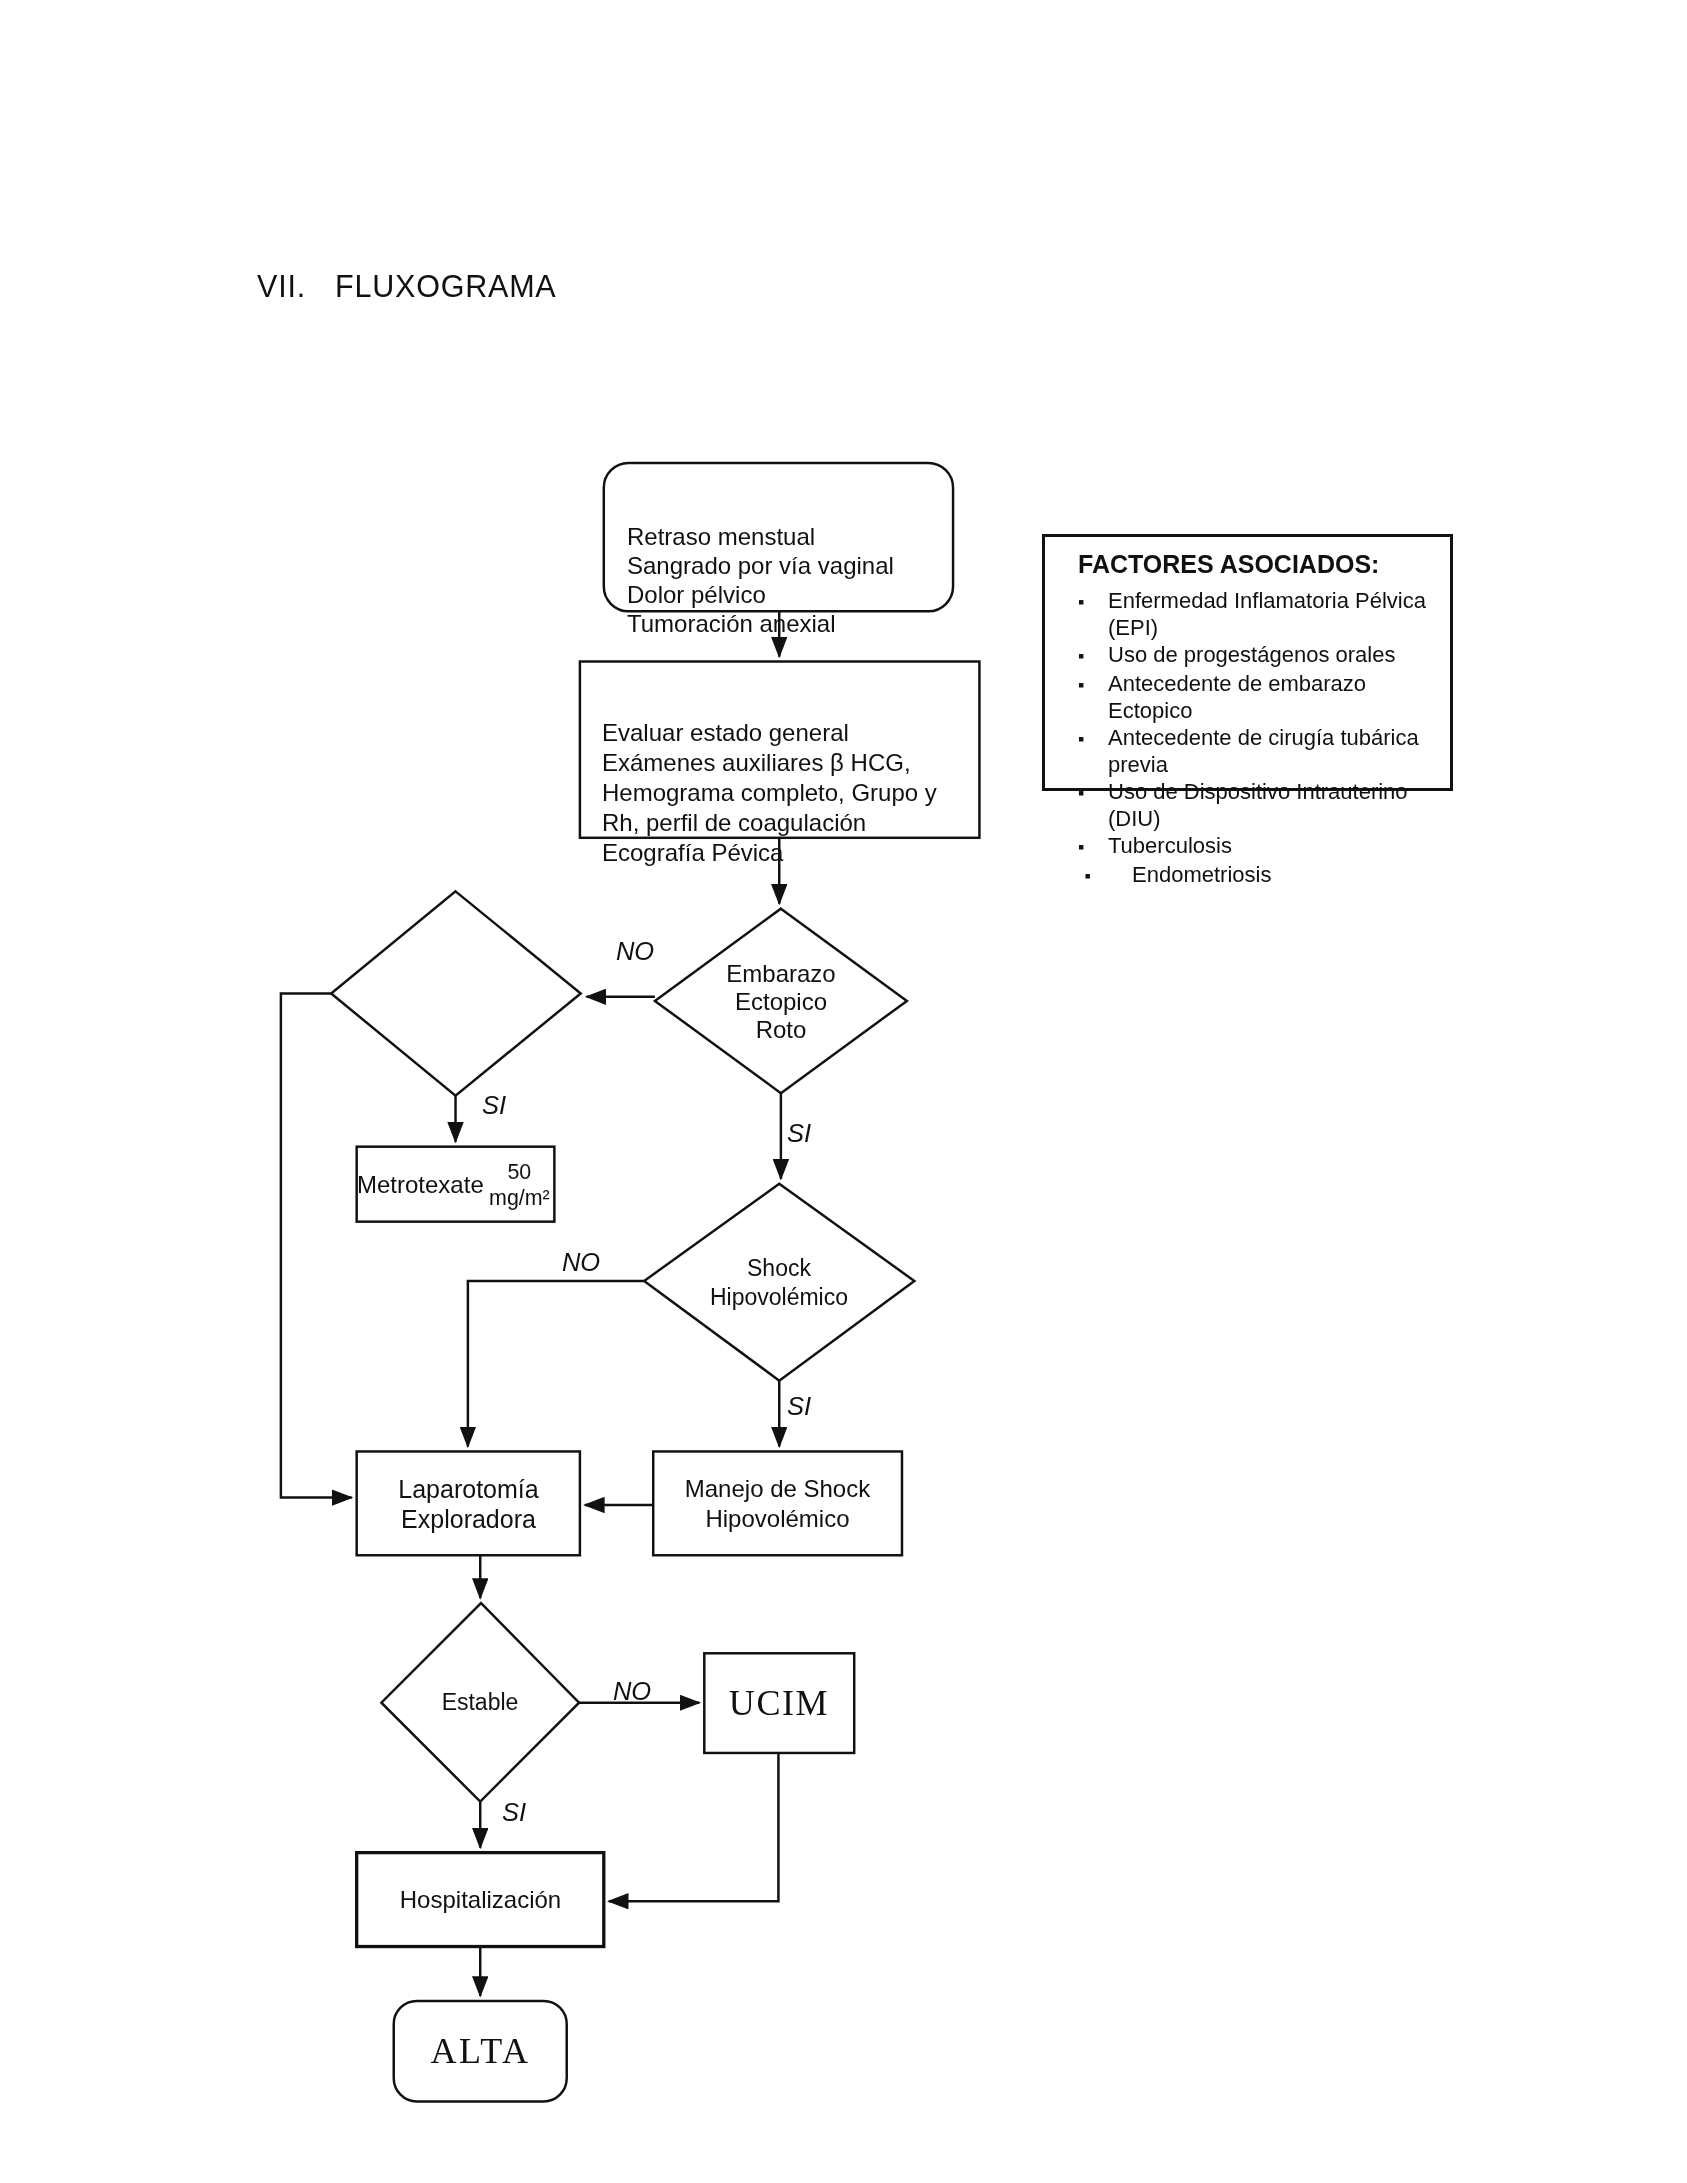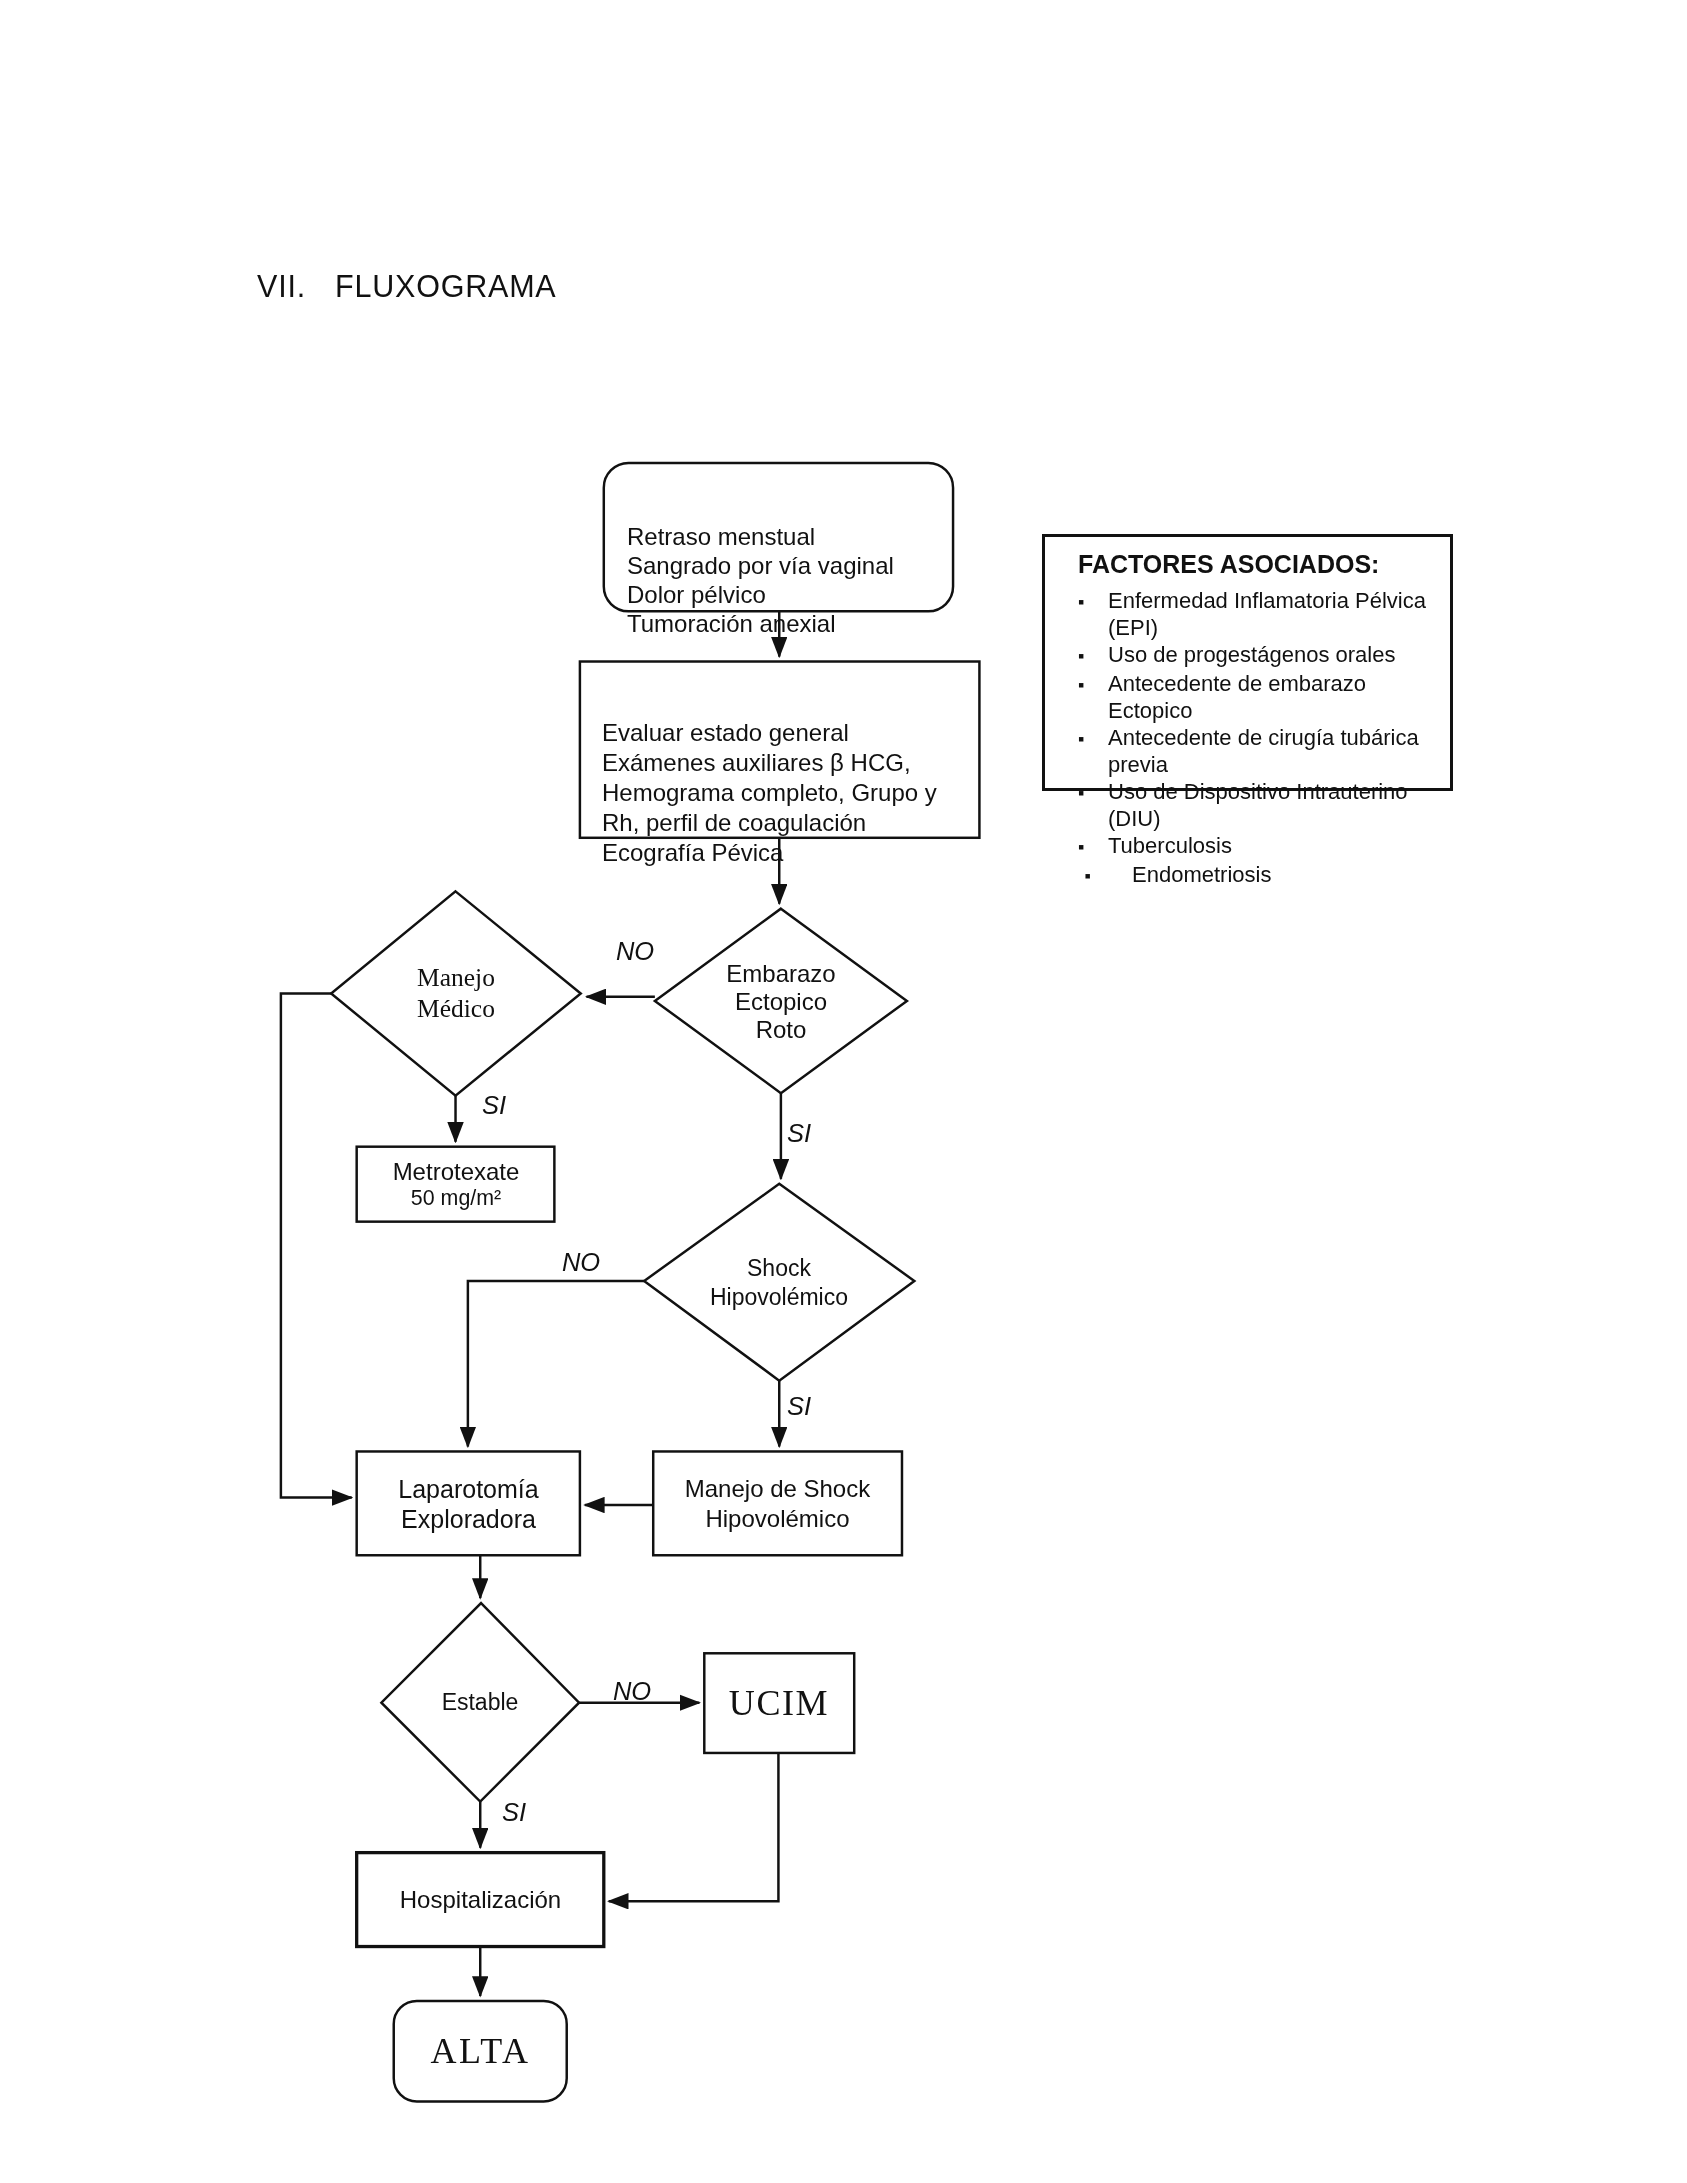--- a/index.html
+++ b/index.html
@@ -26,21 +26,21 @@
   .node-label {
     display: flex; align-items: center; justify-content: center;
     text-align: center; line-height: 1.2;
   }
   .node-label.left { justify-content: flex-start; text-align: left; margin-top: 43px; }
 
   .lbl-start        { left: 604px;  top: 463px;  width: 349px; height: 148px; font-size: 24px; line-height: 29px; padding-left: 23px; box-sizing: border-box; }
   .lbl-evaluar      { left: 580px;  top: 662px;  width: 400px; height: 176px; font-size: 24px; line-height: 30px; padding-left: 22px; box-sizing: border-box; }
   .lbl-embarazo     { left: 655px;  top: 909px; width: 252px; height: 185px; font-size: 24px; line-height: 28px; }
   .lbl-manejo-med   { left: 331px;  top: 891px; width: 250px; height: 204px; font-size: 25.5px; line-height: 31px; font-family: "Liberation Serif", "DejaVu Serif", serif; }
-  .lbl-metrotexate  { left: 357px;  top: 1147px; width: 198px; height: 75px;  font-size: 24px; line-height: 26px; flex-direction: column; }
+  .lbl-metrotexate  { left: 357px;  top: 1147px; width: 198px; height: 75px;  font-size: 24px; line-height: 26px; flex-direction: row; }
   .lbl-metro-sub    { font-size: 21.4px; }
   .lbl-shock        { left: 644px;  top: 1184px; width: 270px; height: 197px; font-size: 23px; line-height: 29px; }
   .lbl-laparotomia  { left: 357px;  top: 1452px; width: 223px; height: 104px; font-size: 25px; line-height: 30px; border-radius: 16px; }
   .lbl-manejo-shock { left: 653px;  top: 1452px; width: 249px; height: 104px; font-size: 24px; line-height: 30px; }
   .lbl-estable      { left: 381px;  top: 1603px; width: 198px; height: 199px; font-size: 23px; }
   .lbl-ucim         { left: 704px;  top: 1654px; width: 150px; height: 100px; font-size: 36px; font-family: "Liberation Serif", "DejaVu Serif", serif; letter-spacing: 1.6px; }
   .lbl-hospital     { left: 357px;  top: 1853px; width: 247px; height: 94px; font-size: 24px; }
   .lbl-alta         { left: 394px;  top: 2001px; width: 173px; height: 101px; font-size: 36px; font-family: "Liberation Serif", "DejaVu Serif", serif; letter-spacing: 2.5px; }
 
   
@@ -131,22 +131,20 @@
   <div class="abs node-label left lbl-evaluar preline">Evaluar estado general
 Exámenes auxiliares β HCG,
 Hemograma completo, Grupo y
 Rh, perfil de coagulación
 Ecografía Pévica</div>
 
   <div class="abs node-label lbl-embarazo preline">Embarazo
 Ectopico
 Roto</div>
 
-  <div class="abs node-label lbl-manejo-med preline">Manejo
-Médico</div>
 
   <div class="abs node-label lbl-metrotexate">
     <span>Metrotexate</span>
     <span class="lbl-metro-sub">50 mg/m²</span>
   </div>
 
   <div class="abs node-label lbl-shock preline">Shock
 Hipovolémico</div>
 
   <div class="abs node-label lbl-laparotomia preline">Laparotomía

